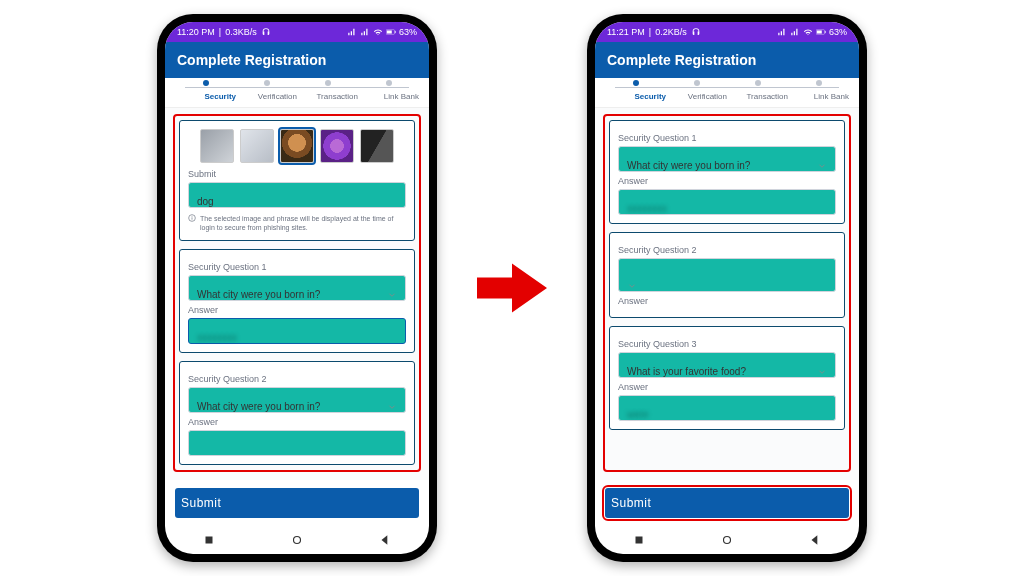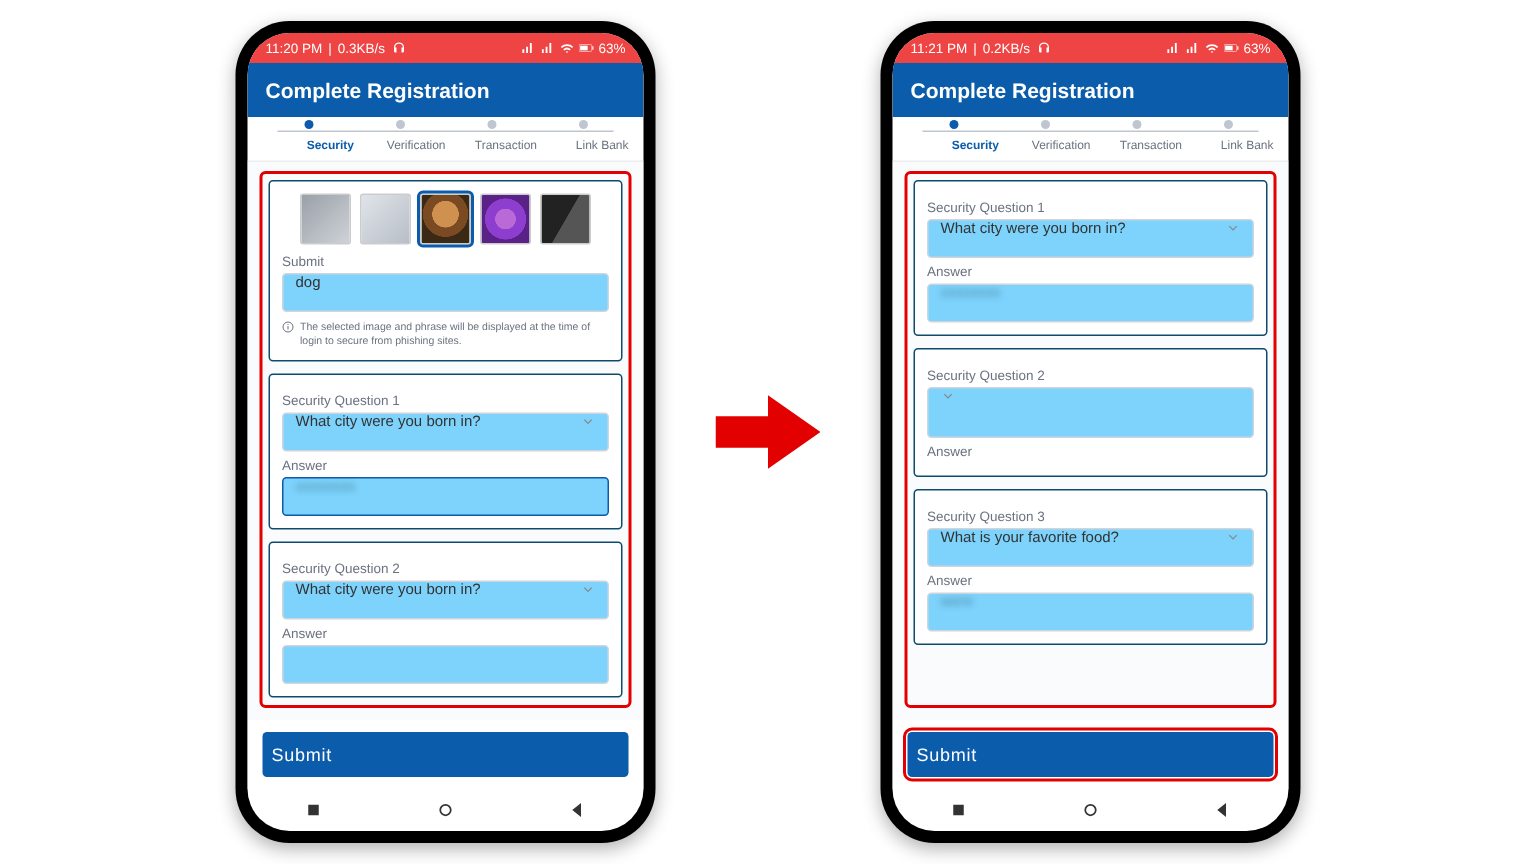--- a/index.html
+++ b/index.html
@@ -7,40 +7,40 @@
     --blue-dark:#0a4f94;
     --red:#e30000;
     --gray-bg:#f6f6f8;
     --gray-border:#d0d4dc;
     --text-muted:#6b7280;
   }
   *{box-sizing:border-box;font-family:Arial,Helvetica,sans-serif}
   body{margin:0;width:1024px;height:576px;background:#fff;display:flex;align-items:center;justify-content:center;gap:40px}
   .phone{width:280px;height:548px;background:#000;border-radius:36px;padding:8px 8px 8px 8px;position:relative;box-shadow:0 4px 12px rgba(0,0,0,.3)}
   .screen{width:100%;height:100%;background:#fff;border-radius:28px;overflow:hidden;display:flex;flex-direction:column}
-  .status-bar{height:20px;background:#ef4444;color:#fff;font-size:9px;display:flex;align-items:center;justify-content:space-between;padding:0 12px}
+  .status-bar{height:20px;background:#6d28d9;color:#fff;font-size:9px;display:flex;align-items:center;justify-content:space-between;padding:0 12px}
   .status-left{display:flex;gap:4px;align-items:center}
   .status-right{display:flex;gap:3px;align-items:center}
   .status-right svg{width:10px;height:10px;fill:#fff}
   .app-bar{height:36px;background:#0b5cab;color:#fff;font-size:14px;font-weight:700;display:flex;align-items:center;padding:0 12px}
   .stepper{height:30px;display:flex;align-items:center;padding:0 10px;border-bottom:1px solid #eee;position:relative}
   .stepper .line{position:absolute;left:20px;right:20px;top:9px;height:1px;background:#c0c6d0}
   .step{flex:1;text-align:right;font-size:8px;color:var(--text-muted);position:relative}
   .step.active{color:var(--blue);font-weight:600}
   .step::before{content:"";width:6px;height:6px;background:#c0c6d0;border-radius:50%;position:absolute;top:-4px;left:50%;transform:translateX(-50%)}
   .step.active::before{background:var(--blue)}
   .step span{display:block;margin-top:8px}
   .content{flex:1;overflow:hidden;padding:6px 8px 8px;background:#fafbfc;position:relative}
   .focus-box{border:2px solid var(--red);border-radius:4px;padding:4px 4px;height:100%;overflow:hidden}
   .card{background:#fff;border:1px solid #0c4a6e;border-radius:3px;padding:8px 8px;margin-bottom:8px}
   .thumbs{display:flex;gap:6px;justify-content:center;margin-bottom:6px}
   .thumb{width:34px;height:34px;border:1px solid #ccc;border-radius:2px;overflow:hidden}
   .thumb.sel{outline:2px solid var(--blue)}
   .label{font-size:9px;color:var(--text-muted);margin:4px 0 3px}
-  .field{width:100%;height:26px;border:1px solid var(--gray-border);border-radius:3px;padding:0 8px;font-size:10px;color:#333;display:flex;align-items:flex-start;justify-content:space-between;background:#7dd3fc}
+  .field{width:100%;height:26px;border:1px solid var(--gray-border);border-radius:3px;padding:0 8px;font-size:10px;color:#333;display:flex;align-items:flex-end;justify-content:space-between;background:#14b8a6}
   .field.focused{border:1.5px solid var(--blue)}
   .field.blur{color:transparent;text-shadow:0 0 4px rgba(0,0,0,.35)}
   .note{font-size:7px;color:var(--text-muted);line-height:1.3;display:flex;gap:4px;margin-top:6px}
   .note svg{flex-shrink:0}
   .chev{width:10px;height:10px;fill:none;stroke:#888;stroke-width:2}
   .submit-row{padding:8px 10px;background:#fff}
   .submit-btn{width:100%;height:30px;background:var(--blue);color:#fff;border:none;border-radius:3px;font-size:12px;letter-spacing:.5px;display:flex;align-items:center;justify-content:flex-start}
   .submit-btn.hl{outline:2px solid var(--red);outline-offset:1px}
   .nav-bar{height:28px;display:flex;align-items:center;justify-content:space-around}
   .nav-bar svg{width:14px;height:14px;fill:#333}

